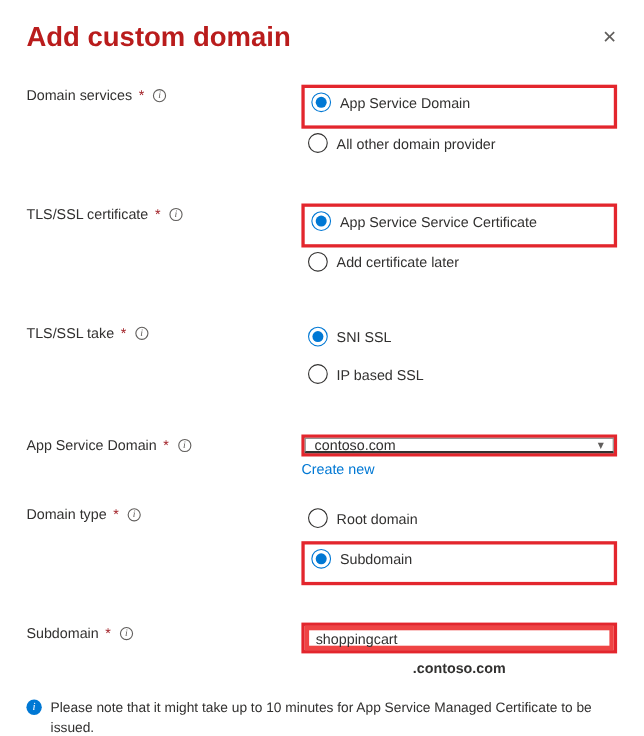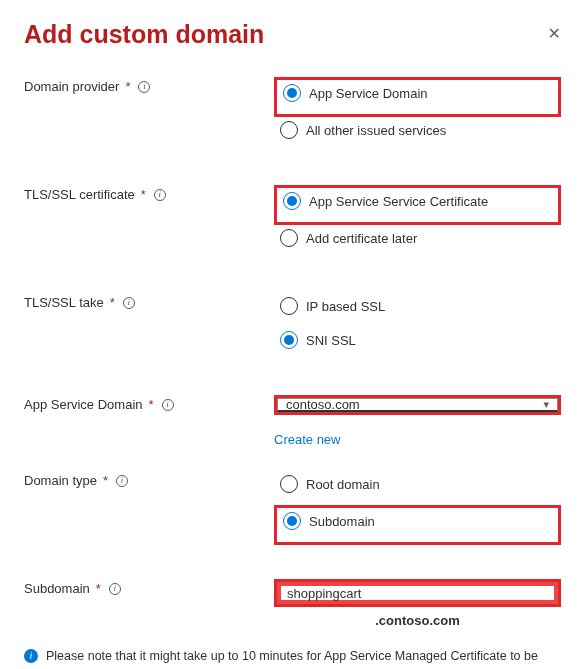--- a/index.html
+++ b/index.html
@@ -111,21 +111,21 @@
     font-size: 13px;
     width: 100%;
   }
   .chev {
     font-size: 11px;
     color: #605e5c;
   }
   .link {
     color: #0078d4;
     font-size: 13px;
-    margin-top: 17px;
+    margin-top: 4px;
     cursor: pointer;
   }
   .textbox {
     height: 22px;
     border: 4px solid #ef4444;
     padding: 0 6px;
     display: flex;
     align-items: center;
     width: 100%;
     font-size: 13px;
@@ -167,36 +167,36 @@
 
 <div class="panel">
 
   <div class="header">
     <h1>Add custom domain</h1>
     <span class="close-x">✕</span>
   </div>
 
   <div class="row first-of-group">
     <div class="label-col">
-      <span>Domain provider</span>
+      <span>Domain services</span>
       <span class="req">*</span>
       <span class="info-icon">i</span>
     </div>
     <div class="field-col">
       <span class="hl">
         <span class="radio-row">
           <span class="radio-outer checked">
               <span class="radio-inner"></span>
             </span>
           <span>App Service Domain</span>
         </span>
       </span>
       <span class="radio-row">
         <span class="radio-outer"></span>
-        <span>All other issued services</span>
+        <span>All other domain provider</span>
       </span>
     </div>
   </div>
 
   <div class="group-gap"></div>
 
   <div class="row">
     <div class="label-col">
       <span>TLS/SSL certificate</span>
       <span class="req">*</span>
@@ -221,28 +221,28 @@
   <div class="group-gap"></div>
 
   <div class="row">
     <div class="label-col">
       <span>TLS/SSL take</span>
       <span class="req">*</span>
       <span class="info-icon">i</span>
     </div>
     <div class="field-col">
       <span class="radio-row">
-        <span class="radio-outer"></span>
-        <span>IP based SSL</span>
-      </span>
-      <span class="radio-row">
         <span class="radio-outer checked">
             <span class="radio-inner"></span>
           </span>
         <span>SNI SSL</span>
+      </span>
+      <span class="radio-row">
+        <span class="radio-outer"></span>
+        <span>IP based SSL</span>
       </span>
     </div>
   </div>
 
   <div class="group-gap"></div>
 
   <div class="row">
     <div class="label-col">
       <span>App Service Domain</span>
       <span class="req">*</span>

